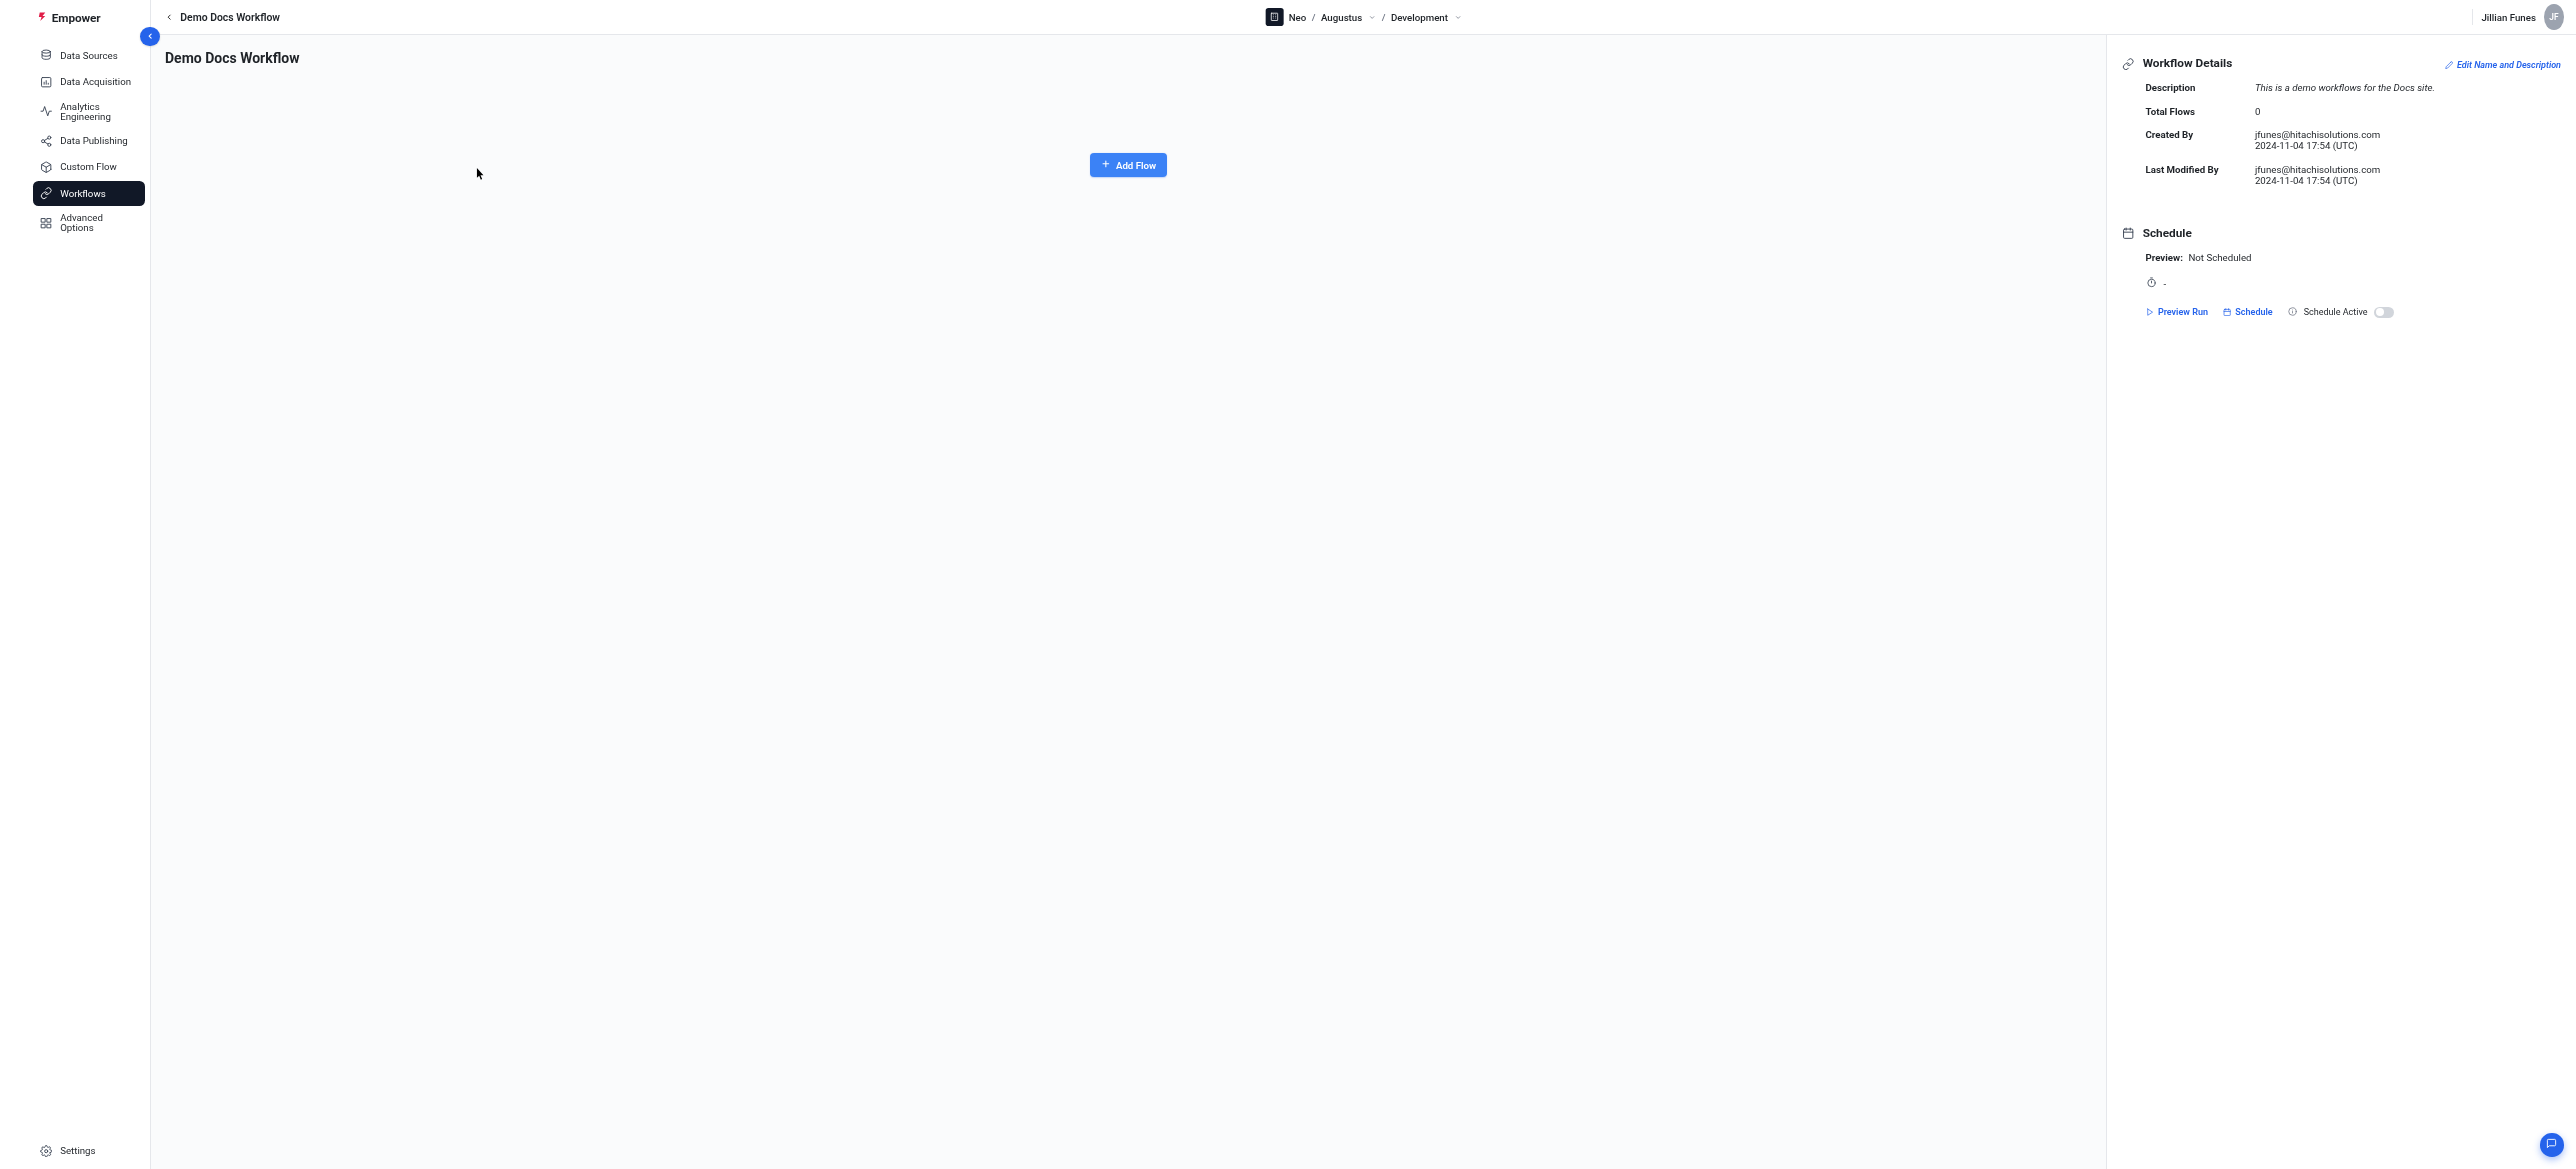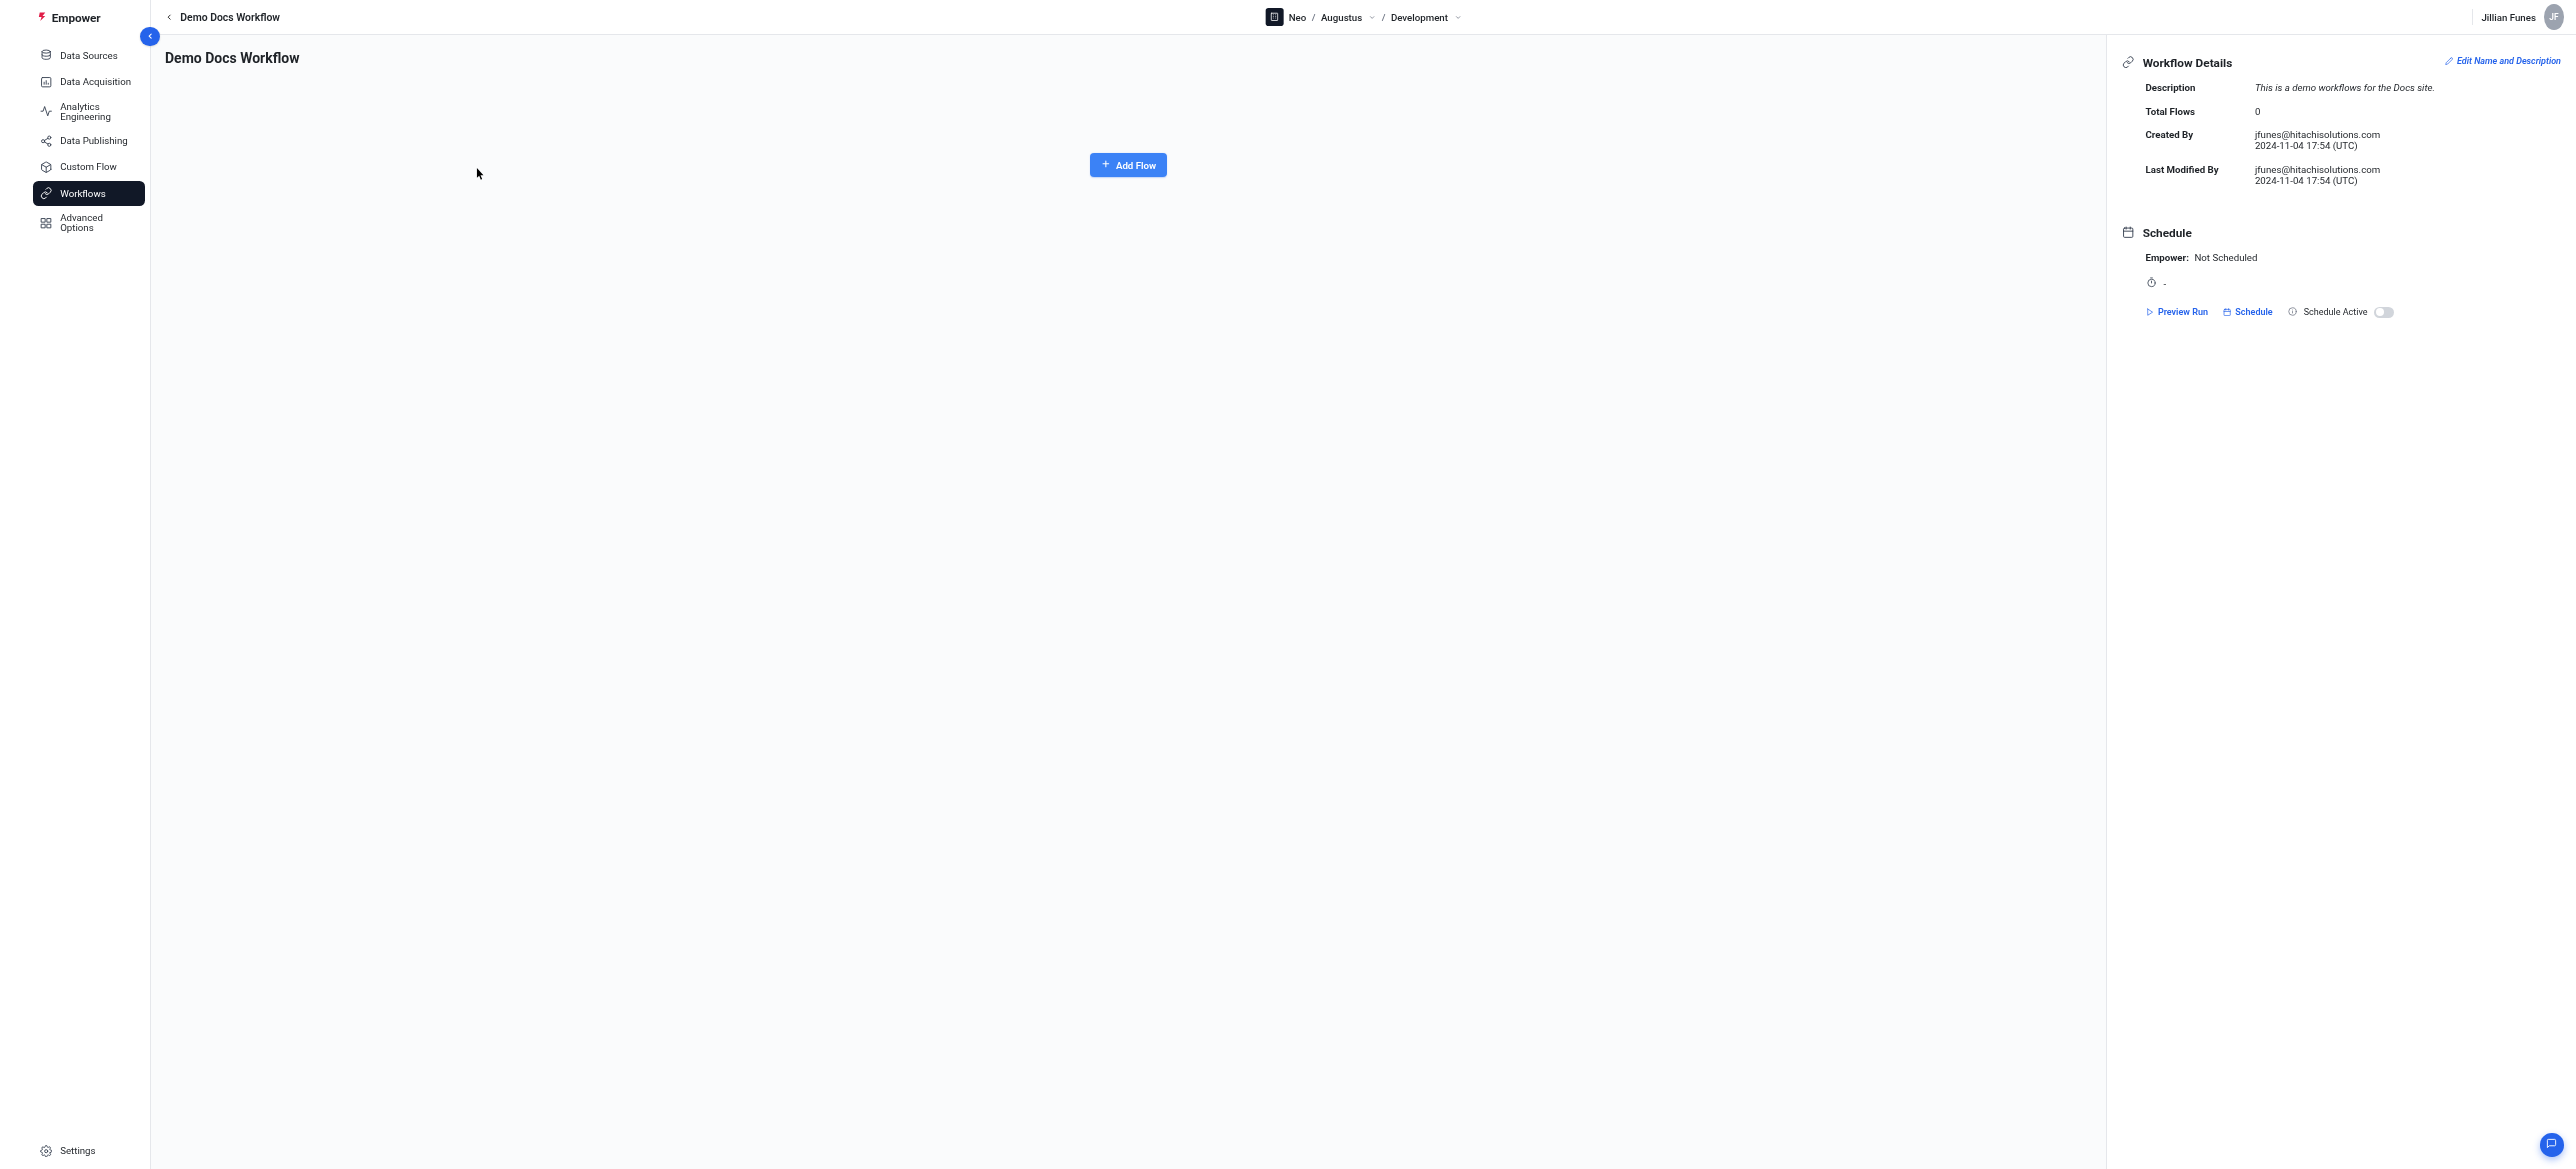--- a/index.html
+++ b/index.html
@@ -238,21 +238,21 @@
   
   .details-pane {
     width: 470px;
     border-left: 0.7px solid var(--border);
     padding: 21px 15px 14px 15px;
     background: #fff;
     overflow: auto;
   }
   .section-header {
     display: flex;
-    align-items: flex-start;
+    align-items: flex-end;
     gap: 8.3px;
   }
   .section-title {
     font-size: 11.8px;
     font-weight: 700;
   }
   .section-header .ico { width:12.4px; height:12.4px; display:inline-flex; }
   .edit-link {
     margin-left: auto;
     color: var(--blue-strong);
@@ -536,21 +536,21 @@
                 <rect x="3" y="4" width="18" height="18" rx="2"></rect>
                 <line x1="16" y1="2" x2="16" y2="6"></line>
                 <line x1="8" y1="2" x2="8" y2="6"></line>
                 <line x1="3" y1="10" x2="21" y2="10"></line>
               </svg>
           </span>
           <span class="section-title">Schedule</span>
         </div>
 
         <div class="status-line">
-          <span class="lbl">Empower:</span>
+          <span class="lbl">Preview:</span>
           <span>Not Scheduled</span>
         </div>
 
         <div class="cron-line">
           <span>
             <svg width="11" height="11" viewBox="0 0 24 24" fill="none" stroke="#374151" stroke-width="1.8" stroke-linecap="round" stroke-linejoin="round">
                 <circle cx="12" cy="13" r="8"></circle>
                 <line x1="12" y1="9" x2="12" y2="13"></line>
                 <line x1="10" y1="2" x2="14" y2="2"></line>
               </svg>

